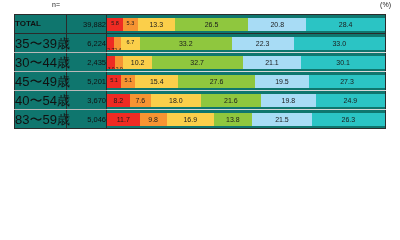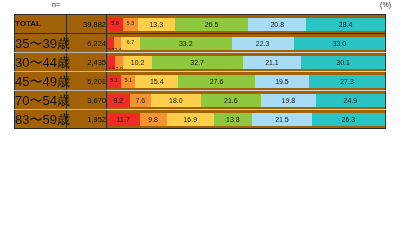--- a/index.html
+++ b/index.html
@@ -48,21 +48,21 @@
 
   
   table.matrix {
     position: absolute;
     left: 14px;
     top: 14px;
     width: 372px;
     border-collapse: collapse;
     table-layout: fixed;
     border: 1.6px solid #2b2b2b;
-    background: #a16207;
+    background: #0f766e;
   }
   table.matrix td {
     padding: 0;
     vertical-align: middle;
   }
 
   .col-label {
     width: 52px;
     border-right: 1.4px solid #2b2b2b;
     border-bottom: 0.8px solid #b9b9b9;
@@ -254,21 +254,21 @@
                   <span class="seg-val">19.5</span>
                 </div>
                 <div class="seg" style="width: 27.3%; background: rgb(43, 196, 196);">
                   <span class="seg-val">27.3</span>
                 </div>
               </div>
             </div>
           </td>
         </tr>
         <tr class="row">
-          <td class="col-label">70〜54歳</td>
+          <td class="col-label">40〜54歳</td>
           <td class="col-n">3,670</td>
           <td class="col-bar">
             <div class="bar-cell-inner">
               <div class="stacked-bar">
                 <div class="seg" style="width: 8.2%; background: rgb(239, 43, 35);">
                   <span class="seg-val">8.2</span>
                 </div>
                 <div class="seg" style="width: 7.6%; background: rgb(247, 148, 50);">
                   <span class="seg-val">7.6</span>
                 </div>
@@ -283,21 +283,21 @@
                 </div>
                 <div class="seg" style="width: 24.9%; background: rgb(43, 196, 196);">
                   <span class="seg-val">24.9</span>
                 </div>
               </div>
             </div>
           </td>
         </tr>
         <tr class="row row-last">
           <td class="col-label">83〜59歳</td>
-          <td class="col-n">1,952</td>
+          <td class="col-n">5,046</td>
           <td class="col-bar">
             <div class="bar-cell-inner">
               <div class="stacked-bar">
                 <div class="seg" style="width: 11.7%; background: rgb(239, 43, 35);">
                   <span class="seg-val">11.7</span>
                 </div>
                 <div class="seg" style="width: 9.8%; background: rgb(247, 148, 50);">
                   <span class="seg-val">9.8</span>
                 </div>
                 <div class="seg" style="width: 16.9%; background: rgb(251, 207, 74);">

